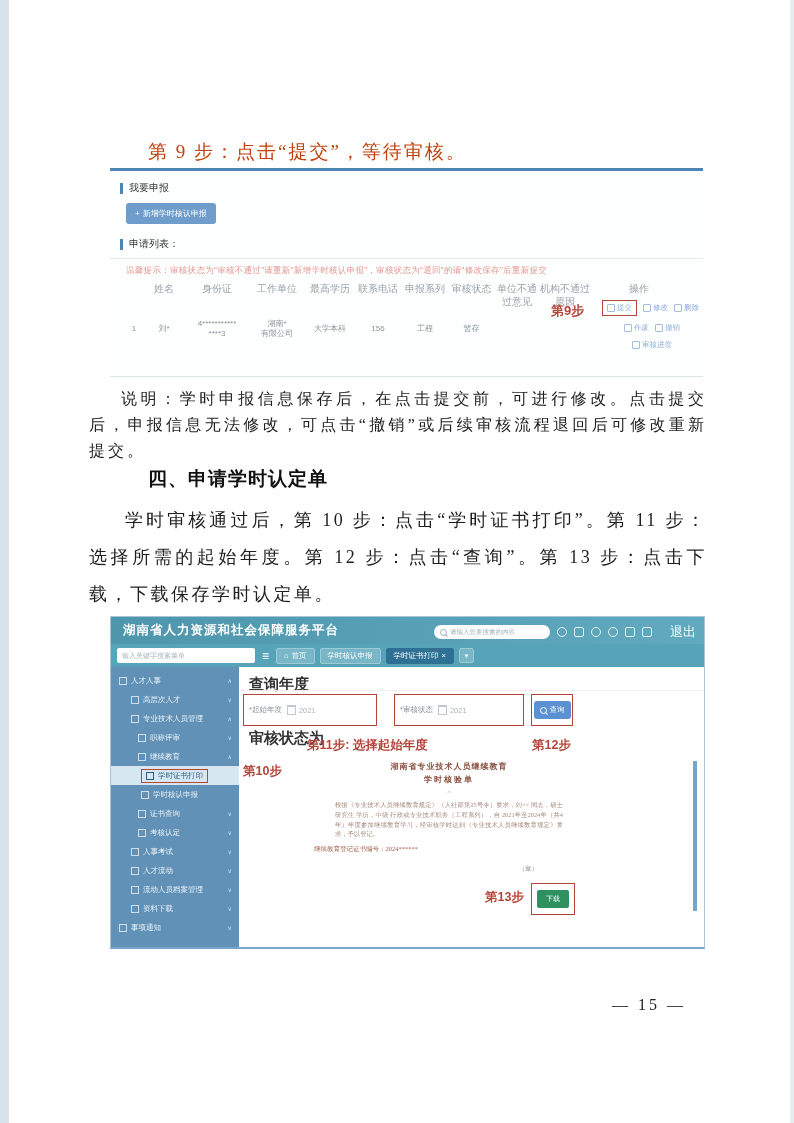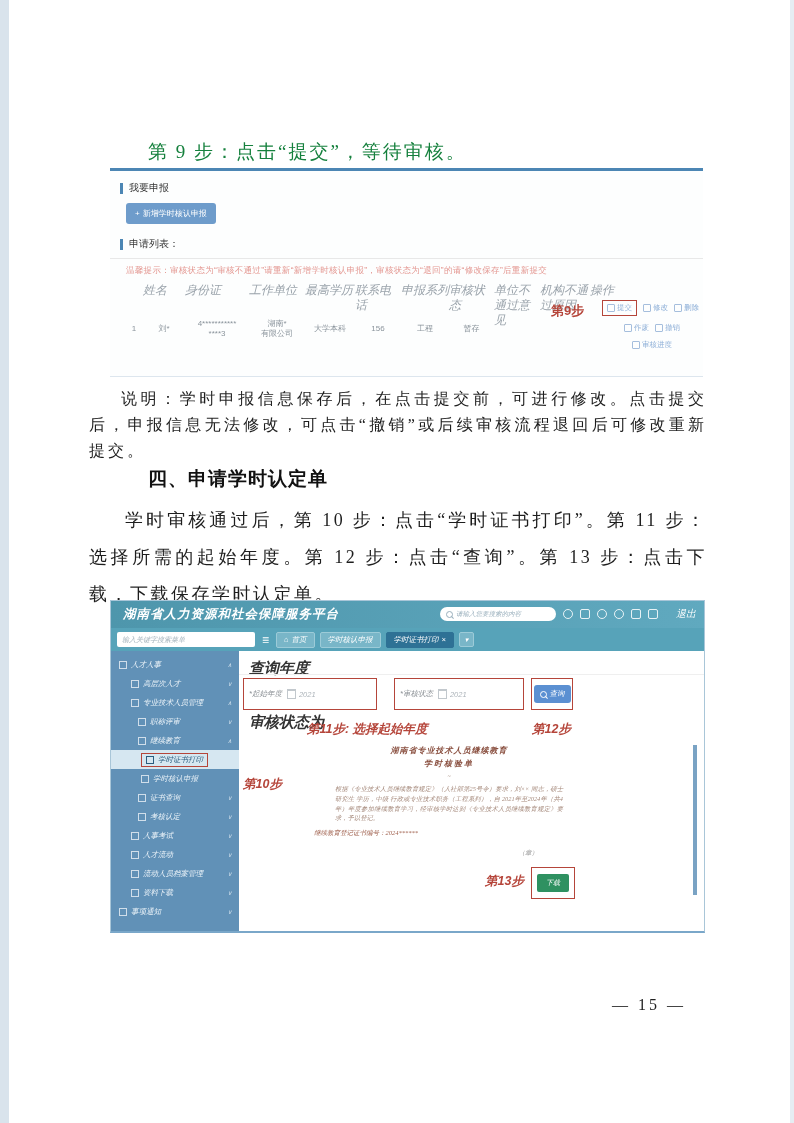--- a/index.html
+++ b/index.html
@@ -5,21 +5,21 @@
   html,body{margin:0;padding:0;}
   body{width:794px;height:1123px;background:#fff;position:relative;overflow:hidden;
        font-family:"Liberation Sans",sans-serif;color:#2a2a2a;}
   .abs{position:absolute;}
   
   .scan-left{left:0;top:0;width:9px;height:1123px;background:#d9e3ec;}
   .scan-right{right:0;top:0;width:4px;height:1123px;background:#e6edf3;}
 
   
   .doc-h1{left:148px;top:139px;font-family:"Liberation Serif",serif;font-size:19px;
-          letter-spacing:2px;color:#15803d;}
+          letter-spacing:2px;color:#c2410c;}
   .doc-para1{left:89px;top:386px;width:618px;font-family:"Liberation Serif",serif;
           font-size:16px;line-height:26px;letter-spacing:3px;text-align:justify;
           text-indent:2em;color:#1e1e1e;}
   .doc-h2{left:148px;top:466px;font-size:19px;font-weight:bold;color:#111;
           font-family:"Liberation Sans",sans-serif;letter-spacing:1px;}
   .doc-para2{left:89px;top:502px;width:618px;font-family:"Liberation Serif",serif;
           font-size:18px;line-height:37px;letter-spacing:2.5px;text-align:justify;
           text-indent:2em;color:#1e1e1e;}
   .page-num{left:612px;top:996px;font-family:"Liberation Serif",serif;font-size:16px;
           letter-spacing:3px;color:#222;}
@@ -31,52 +31,52 @@
          border-top:3px solid #4c86b4;border-bottom:1px solid #dde6ee;}
   .sec-title{display:flex;align-items:center;gap:6px;font-size:10px;font-weight:normal;color:#333;}
   .sec-bar{width:3px;height:11px;background:#4c86b4;display:inline-block;}
   .s1-declare{left:10px;top:10px;}
   .s1-list{left:10px;top:66px;}
   .s1-btn{left:16px;top:32px;background:#6e9ccb;color:#fff;font-size:8px;border-radius:3px;
           padding:5px 9px;display:flex;align-items:center;gap:3px;}
   .s1-divider{left:0;top:87px;width:593px;border-top:1px solid #e8e8e8;}
   .s1-warning{left:16px;top:94px;font-size:8.5px;color:#e49892;letter-spacing:.3px;}
   .s1-thead{left:15px;top:112px;width:563px;display:flex;}
-  .s1-thead span{font-size:12px;color:#9aa3ab;line-height:1.25;font-style:italic;}
+  .s1-thead span{font-size:10px;color:#9aa3ab;text-align:center;line-height:1.25;}
   .s1-trow{left:15px;top:148px;width:563px;display:flex;}
   .s1-trow .cell{font-size:8px;color:#8b949c;text-align:center;line-height:1.3;
                  display:flex;flex-direction:column;justify-content:center;}
   .c0{width:18px}.c1{width:42px}.c2{width:64px}.c3{width:56px}.c4{width:50px}.c5{width:46px}
   .c6{width:48px}.c7{width:45px}.c8{width:46px}.c9{width:50px}.c10{width:98px}
   .s1-ops{left:492px;top:129px;width:100px;display:flex;flex-direction:column;gap:7px;
           font-size:7.5px;color:#8fb0d8;}
   .ops-line{display:flex;gap:6px;align-items:center;}
   .ops-line.center{justify-content:center;}
   .op{display:inline-flex;align-items:center;gap:2px;}
   .op-ico{width:6px;height:6px;border:1px solid #a5bedd;border-radius:1px;display:inline-block;}
   .op.redboxed{border:1.5px solid #b5453a;padding:2px 4px;}
   .s1-step9{left:441px;top:131px;font-size:13px;}
 
   
-  .shot2{left:110px;top:600px;width:593px;height:330px;border:1px solid #a9c6d8;
-         border-bottom:2px solid #7aa7c9;background:#fff;box-sizing:content-box;font-style:italic;}
+  .shot2{left:110px;top:616px;width:593px;height:330px;border:1px solid #a9c6d8;
+         border-bottom:2px solid #7aa7c9;background:#fff;box-sizing:content-box;}
   .s2-hdr{position:absolute;left:0;top:0;width:593px;height:27px;
           background:linear-gradient(90deg,#4e96ac,#60a9bf);display:flex;align-items:center;}
   .s2-title{margin-left:12px;color:#fff;font-size:12.5px;font-weight:bold;letter-spacing:1px;}
   .hdr-right{position:absolute;right:8px;top:6px;display:flex;align-items:center;gap:7px;}
   .hdr-search{width:104px;height:14px;background:#fff;border-radius:7px;display:flex;
           align-items:center;gap:3px;padding:0 6px;color:#9ab0bd;font-size:6.5px;}
   .mag{width:5px;height:5px;border:1px solid #9ab0bd;border-radius:50%;position:relative;flex:none;}
   .mag:after{content:"";position:absolute;width:3px;height:1px;background:#9ab0bd;
           transform:rotate(45deg);right:-2px;bottom:-1px;}
   .mag.white,.mag.white:after{border-color:#fff;background-color:transparent;}
   .mag.white:after{background:#fff;}
   .hico{width:8px;height:8px;border:1px solid rgba(255,255,255,.85);border-radius:2px;}
   .hico.round{border-radius:50%;}
-  .logout{display:flex;align-items:center;gap:18px;color:#fff;font-size:10px;}
+  .logout{display:flex;align-items:center;gap:18px;color:#fff;font-size:13px;}
 
   .s2-tabs{position:absolute;left:0;top:27px;width:593px;height:23px;background:#57a3b9;
           display:flex;align-items:center;gap:5px;padding-left:6px;box-sizing:border-box;}
   .tab-search{width:128px;height:15px;background:#fff;border-radius:2px;font-size:7px;
           color:#a5b4bd;display:flex;align-items:center;padding:0 5px;}
   .burger{color:#fff;font-size:12px;line-height:1;margin:0 2px;}
   .tab{background:#79b6c8;border:1px solid #9ccbd8;color:#fff;font-size:7.5px;
           padding:2px 7px;border-radius:2px;display:flex;align-items:center;gap:3px;}
   .tab.active{background:#2e7195;border-color:#2e7195;}
   .tab-more{width:13px;height:13px;background:#79b6c8;border:1px solid #9ccbd8;color:#fff;
@@ -86,21 +86,21 @@
   .sb{width:128px;background:#6191b7;padding-top:4px;box-sizing:border-box;flex:none;}
   .sb-item{height:19px;display:flex;align-items:center;gap:4px;color:#eaf2f8;
           font-size:7.5px;padding-right:7px;}
   .lv0{padding-left:8px}.lv1{padding-left:20px}.lv2{padding-left:27px}.lv3{padding-left:30px}
   .sb-ico{width:6px;height:6px;border:1px solid rgba(255,255,255,.7);flex:none;}
   .sb-caret{margin-left:auto;font-size:6px;opacity:.8;}
   .sb-item.active{background:#d6e7f1;color:#2b5d7f;}
   .sb-item.active .sb-ico{border-color:#2b5d7f;}
   .redbox-inline{display:inline-flex;align-items:center;gap:4px;border:1.5px solid #b5453a;
           padding:1px 4px;}
-  .s2-step10{left:132px;top:146px;font-size:12.5px;margin-top:29px;}
+  .s2-step10{left:132px;top:146px;font-size:12.5px;}
 
   .s2-main{flex:1;position:relative;background:#fff;}
   .m-h{position:absolute;font-size:15px;font-weight:bold;color:#333;}
   .m-divider{position:absolute;left:0;top:23px;width:100%;border-top:1px solid #efefef;}
   .redbox{position:absolute;border:1.5px solid #b5453a;display:flex;align-items:center;
           justify-content:center;}
   .fld{display:flex;align-items:center;gap:5px;width:100%;padding:0 5px;}
   .fld-label{font-size:7.5px;color:#8a8f94;flex:none;}
   .fld-val{display:flex;align-items:center;gap:3px;font-size:7.5px;color:#adb4ba;}
   .cal{width:7px;height:7px;border:1px solid #c2c8cd;border-top:2.5px solid #c2c8cd;flex:none;}

